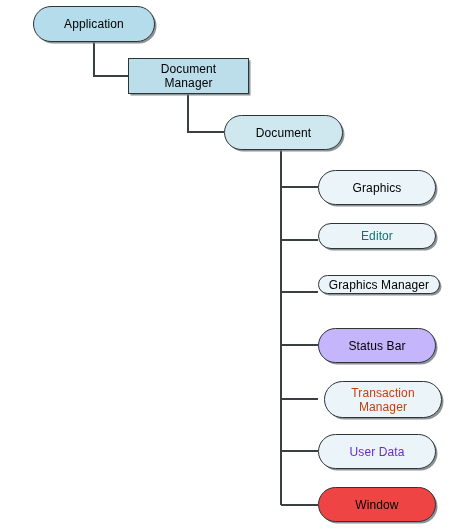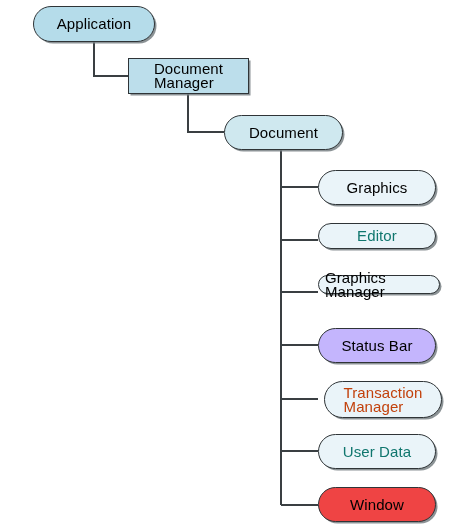--- a/index.html
+++ b/index.html
@@ -25,25 +25,25 @@
     width: 464px;
     height: 532px;
     pointer-events: none;
   }
   .node {
     position: absolute;
     box-sizing: border-box;
     display: flex;
     align-items: center;
     justify-content: center;
-    text-align: left;
+    text-align: center;
     border: 1px solid #2f3437;
     color: #000000;
     font-family: "Liberation Sans", sans-serif;
-    font-size: 15px;
+    font-size: 12px;
     line-height: 14px;
     letter-spacing: 0.1px;
     box-shadow: 2px 2px 0 -0.5px rgba(120,128,132,0.85);
     white-space: pre-line;
   }
   .node-pill {
     border-radius: 999px;
   }
   .node-rect {
     border-radius: 0;
@@ -78,17 +78,17 @@
       <div class="node node-pill" style="left: 33px; top: 6px; width: 122px; height: 36px; background: rgb(181, 220, 234); border-color: rgb(47, 52, 55); color: rgb(0, 0, 0);"><span class="node-label">Application</span></div>
       <div class="node node-rect" style="left: 128px; top: 58px; width: 121px; height: 36px; background: rgb(188, 222, 235); border-color: rgb(47, 52, 55); color: rgb(0, 0, 0);"><span class="node-label">Document
 Manager</span></div>
       <div class="node node-pill" style="left: 224px; top: 115px; width: 119px; height: 35px; background: rgb(207, 232, 239); border-color: rgb(47, 52, 55); color: rgb(0, 0, 0);"><span class="node-label">Document</span></div>
       <div class="node node-pill" style="left: 318px; top: 170px; width: 118px; height: 35px; background: rgb(234, 244, 249); border-color: rgb(47, 52, 55); color: rgb(0, 0, 0);"><span class="node-label">Graphics</span></div>
       <div class="node node-pill" style="left: 318px; top: 223px; width: 118px; height: 26px; background: rgb(234, 244, 249); border-color: rgb(47, 52, 55); color: #0f766e;"><span class="node-label">Editor</span></div>
       <div class="node node-pill" style="left: 318px; top: 275px; width: 122px; height: 19px; background: rgb(234, 244, 249); border-color: rgb(47, 52, 55); color: rgb(0, 0, 0);"><span class="node-label">Graphics Manager</span></div>
       <div class="node node-pill" style="left: 318px; top: 328px; width: 118px; height: 35px; background: #c4b5fd; border-color: rgb(47, 52, 55); color: rgb(0, 0, 0);"><span class="node-label">Status Bar</span></div>
       <div class="node node-pill" style="left: 324px; top: 381px; width: 118px; height: 37px; background: rgb(234, 244, 249); border-color: rgb(47, 52, 55); color: #c2410c;"><span class="node-label">Transaction
 Manager</span></div>
-      <div class="node node-pill" style="left: 318px; top: 434px; width: 118px; height: 35px; background: rgb(234, 244, 249); border-color: rgb(47, 52, 55); color: #0f766e;"><span class="node-label">User Data</span></div>
+      <div class="node node-pill" style="left: 318px; top: 434px; width: 118px; height: 35px; background: rgb(234, 244, 249); border-color: rgb(47, 52, 55); color: #6d28d9;"><span class="node-label">User Data</span></div>
       <div class="node node-pill" style="left: 318px; top: 487px; width: 118px; height: 35px; background: #ef4444; border-color: rgb(47, 52, 55); color: rgb(0, 0, 0);"><span class="node-label">Window</span></div>
     </div>
 
 </div>
 
 </body></html>

